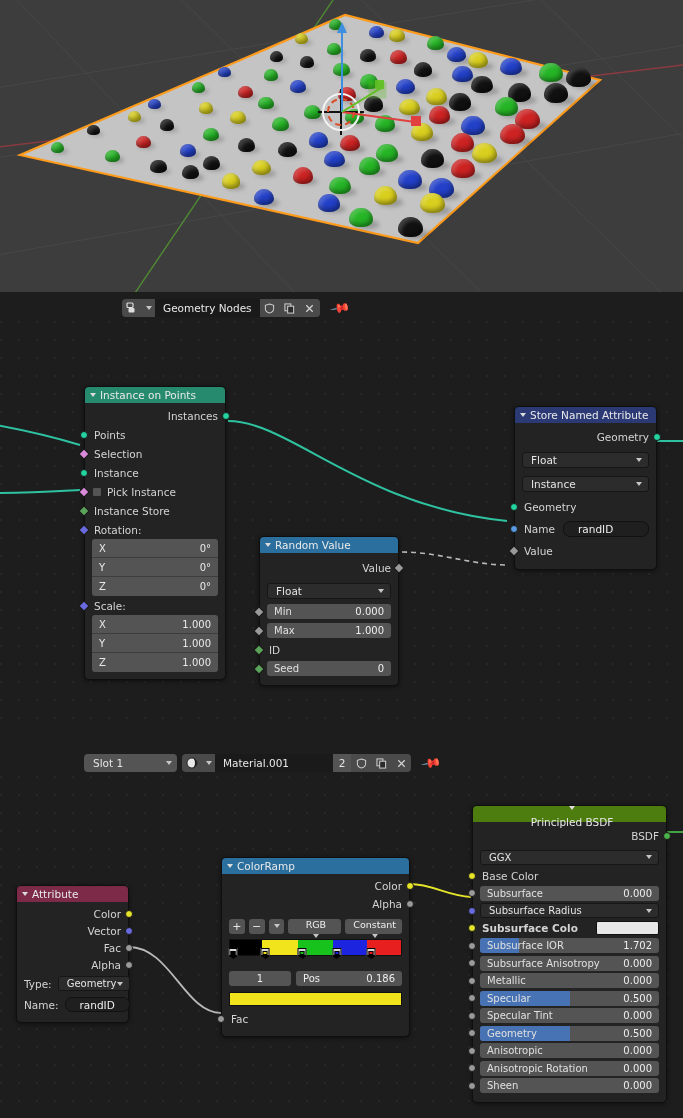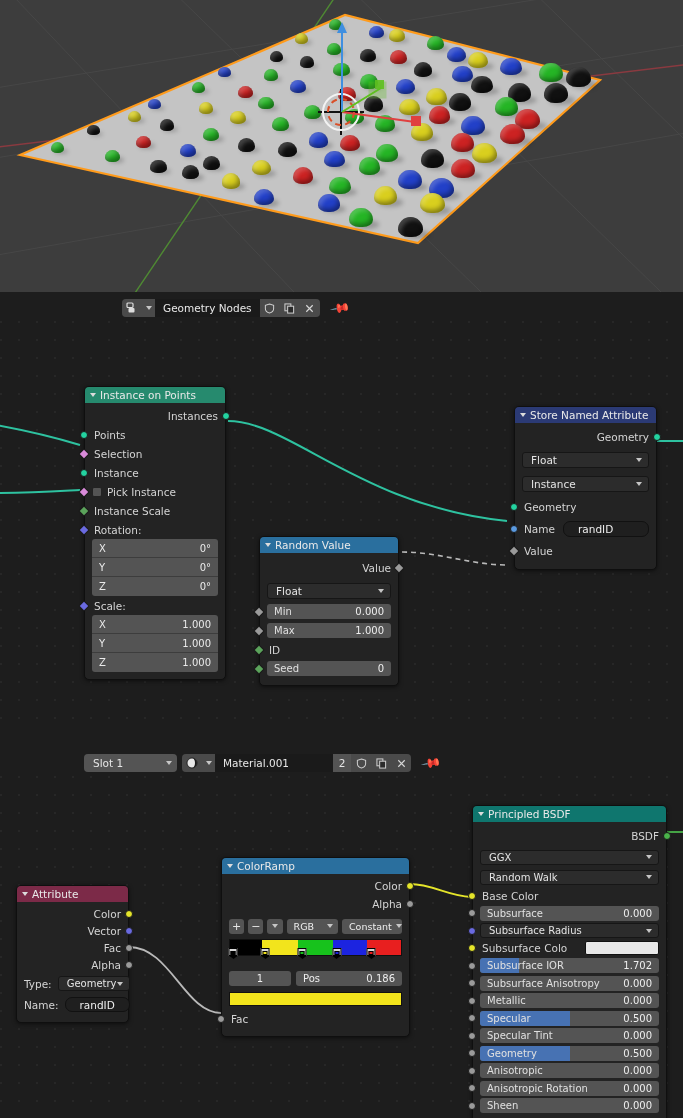--- a/index.html
+++ b/index.html
@@ -147,21 +147,21 @@
     border-bottom:1px solid #3d3d3d;
   }
   .vecgroup .vrow:first-child { border-radius:3px 3px 0 0; }
   .vecgroup .vrow:last-child { border-radius:0 0 3px 3px; border-bottom:none; }
 
   .noodle { position:absolute; left:0; top:0; overflow:visible; pointer-events:none; }
 
   
   .cr-tools { display:flex; align-items:center; gap:4px; padding:0 7px; height:18px; }
   .cr-btn { width:17px;height:15px;background:#545454;border-radius:3px;display:flex;align-items:center;justify-content:center;color:#e6e6e6;font-size:11px;}
-  .cr-sel { height:15px;background:#545454;border-radius:3px;display:flex;align-items:center;justify-content:space-between;padding:0 5px 0 7px;font-size:9.5px;color:#eee;gap:4px;}
+  .cr-sel { height:15px;background:#545454;border-radius:3px;display:flex;align-items:center;justify-content:space-between;padding:0 5px 0 7px;font-size:9.5px;color:#eee;gap:4px;flex-direction:column;}
   .cr-gradient {
     margin:4px 7px 0 7px; height:17px; display:flex; border:1px solid #111;
   }
   .cr-gradient .stopseg { height:100%; }
   .cr-handles { position:relative; height:9px; margin:0 7px; }
   .cr-h { position:absolute; width:9px; height:11px; top:-8px; transform:translateX(-50%); }
   .cr-h .body { width:9px;height:8px;background:#d8d8d8;border:1px solid #000; }
   .cr-h .tip { width:0;height:0;margin:0 auto;border-left:4.5px solid transparent;border-right:4.5px solid transparent;border-top:3px solid #000; }
   .cr-h .sw { position:absolute; left:2px; top:3px; width:5px; height:4px; border:1px solid #000; }
   .cr-idxrow { display:flex; gap:5px; padding:0 7px; margin-top:6px; }
@@ -445,21 +445,21 @@
         <span class="sock l round" style="background:#23d3a0"></span>
         <span class="rowlabel">Instance</span>
       </div>
       <div class="row">
         <span class="sock l dia" style="background:#d98ad9"></span>
         <span class="chk"></span>
         <span>Pick Instance</span>
       </div>
       <div class="row">
         <span class="sock l dia" style="background:#5ba35b"></span>
-        <span class="rowlabel">Instance Scale</span>
+        <span class="rowlabel">Instance Store</span>
       </div>
       <div class="row">
         <span class="sock l dia" style="background:#6a6ae0"></span>
         <span class="rowlabel">Rotation:</span>
       </div>
       <div class="vecgroup">
         <div class="vrow">
           <span>X</span>
           <span>0°</span>
         </div>
@@ -723,40 +723,34 @@
         </span>
       </div>
       <div class="cr-colorbar" id="cr-active-color" style="background: rgb(242, 228, 28);"></div>
       <div class="row" style="height:20px;margin-top:3px">
         <span class="sock l round" style="background:#9a9a9a"></span>
         <span class="rowlabel">Fac</span>
       </div>
     </div>
 
     <div class="node" style="left:472px; top:29px; width:195px;">
-      <div class="node-hdr" style="background:#0f766e;">
+      <div class="node-hdr" style="background:#4d7c0f;flex-direction:column;">
         <span class="tri"></span>
         <span>Principled BSDF</span>
       </div>
       <div class="row out" style="height:22px">
         <span>BSDF</span>
         <span class="sock r round" style="background:#4ab34a"></span>
       </div>
       <div class="row" style="height:20px">
         <span class="select" style="height:15px;font-size:10px">
           <span>GGX</span>
           <span class="chev"></span>
         </span>
       </div>
-      <div class="row" style="height:20px">
-        <span class="select" style="height:15px;font-size:10px">
-          <span>Random Walk</span>
-          <span class="chev"></span>
-        </span>
-      </div>
       <div id="bsdf-rows">
           <div class="row" style="height: 17.5px;">
             <span class="sock l round" style="background: rgb(229, 229, 42);"></span>
             <span class="rowlabel">Base Color</span>
           </div>
           <div class="row" style="height: 17.5px;">
             <span class="sock l round" style="background: rgb(154, 154, 154);"></span>
             <span class="field slider">
               <span class="lbl">Subsurface</span>
               <span class="val">0.000</span>
@@ -764,21 +758,21 @@
           </div>
           <div class="row" style="height: 17.5px;">
             <span class="sock l round" style="background: rgb(106, 106, 224);"></span>
             <span class="select" style="height: 15px; font-size: 10px;">
               <span>Subsurface Radius</span>
               <span class="chev"></span>
             </span>
           </div>
           <div class="row" style="height: 17.5px;">
             <span class="sock l round" style="background: rgb(229, 229, 42);"></span>
-            <span class="rowlabel" style="flex: 0 0 auto; margin-right: 18px;">Subsurface Colo</span>
+            <span class="rowlabel" style="flex: 0 0 auto; margin-right: 18px; font-weight: bold;">Subsurface Colo</span>
             <span class="swatch-white" style="background: rgb(232, 232, 232);"></span>
           </div>
           <div class="row" style="height: 17.5px;">
             <span class="sock l round" style="background: rgb(154, 154, 154);"></span>
             <span class="field slider">
               <span class="bar" style="width:22%"></span>
               <span class="lbl">Subsurface IOR</span>
               <span class="val">1.702</span>
             </span>
           </div>

